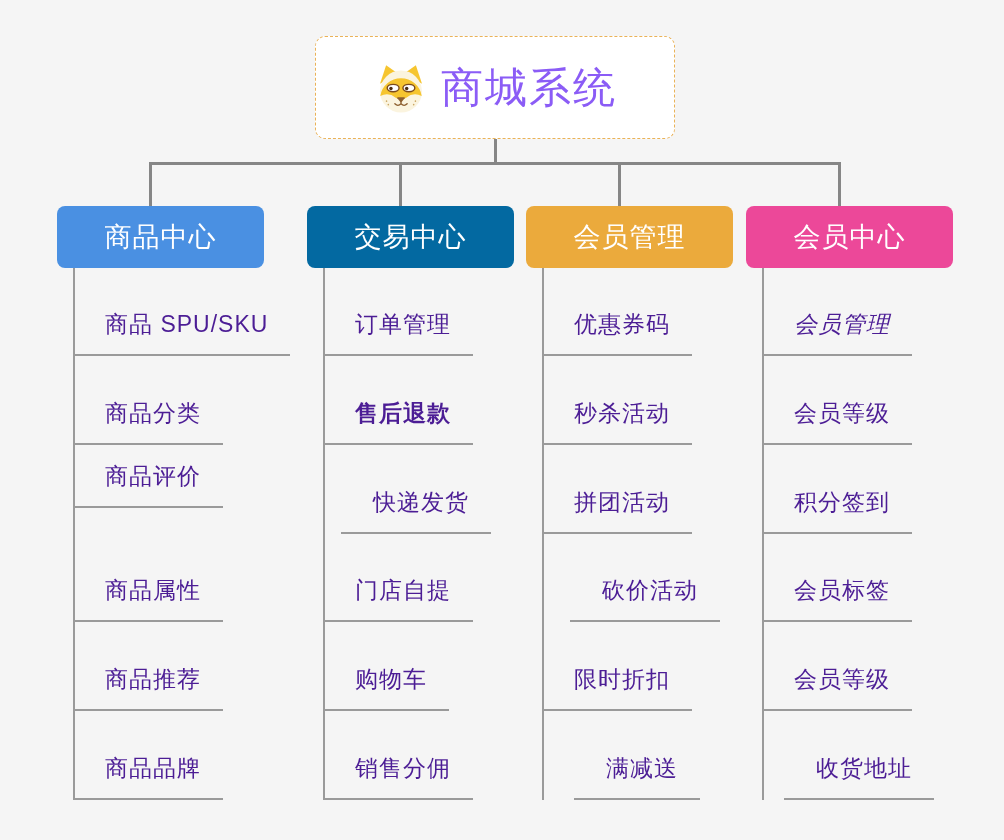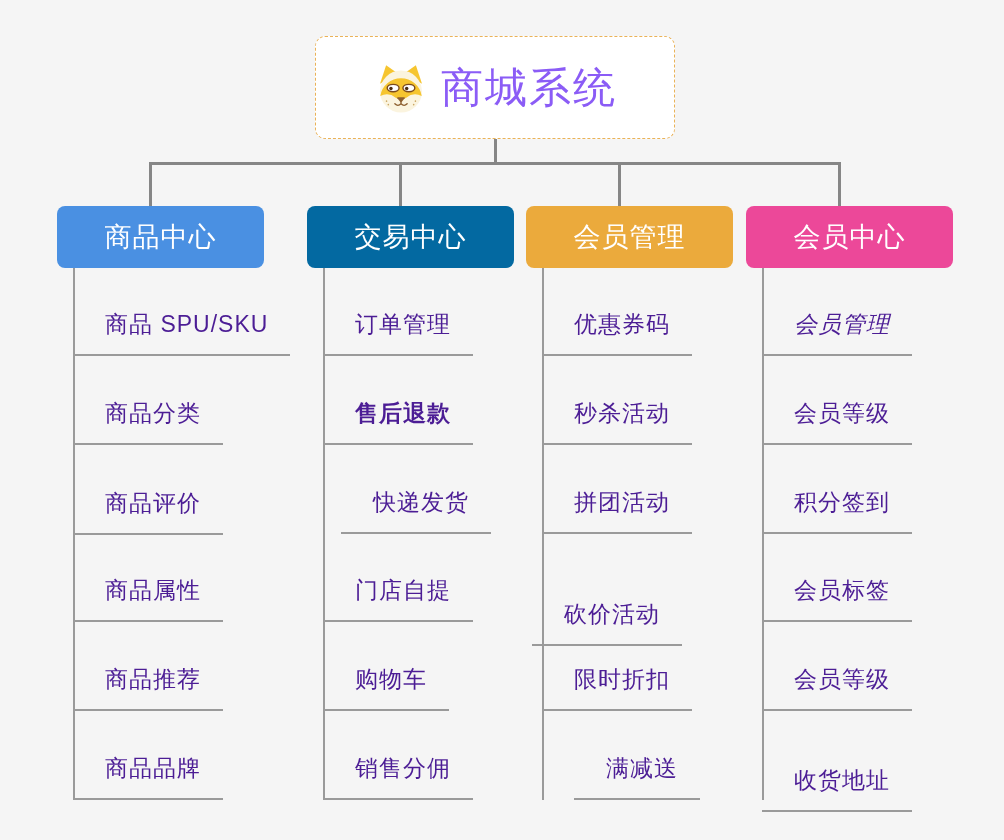--- a/index.html
+++ b/index.html
@@ -60,44 +60,44 @@
     </span>
     <span class="root-title">商城系统</span>
   </div>
 <div class="line" style="left: 493.5px; top: 139px; width: 3px; height: 26px;"></div>
     <div class="line" style="left: 149px; top: 162px; width: 692px; height: 3px;"></div>
     <div class="line" style="left: 149px; top: 162px; width: 3px; height: 44px;"></div>
     <div class="branch-node" style="left: 57px; top: 206px; background: rgb(74, 144, 226);">商品中心</div>
     <div class="trunk" style="left: 73px; top: 268px; height: 532px;"></div>
     <div class="child-item" style="left: 73px; top: 356px;">商品 SPU/SKU</div>
     <div class="child-item" style="left: 73px; top: 444.8px;">商品分类</div>
-    <div class="child-item" style="left: 73px; top: 535px;">商品评价</div>
+    <div class="child-item" style="left: 73px; top: 508px;">商品评价</div>
     <div class="child-item" style="left: 73px; top: 622.4px;">商品属性</div>
     <div class="child-item" style="left: 73px; top: 711.2px;">商品推荐</div>
     <div class="child-item" style="left: 73px; top: 800px;">商品品牌</div>
     <div class="line" style="left: 399px; top: 162px; width: 3px; height: 44px;"></div>
     <div class="branch-node" style="left: 307px; top: 206px; background: #0369a1;">交易中心</div>
     <div class="trunk" style="left: 323px; top: 268px; height: 532px;"></div>
     <div class="child-item" style="left: 323px; top: 356px;">订单管理</div>
     <div class="child-item" style="left: 323px; top: 444.8px; font-weight: bold;">售后退款</div>
     <div class="child-item" style="left: 341px; top: 533.6px;">快递发货</div>
     <div class="child-item" style="left: 323px; top: 622.4px;">门店自提</div>
     <div class="child-item" style="left: 323px; top: 711.2px;">购物车</div>
     <div class="child-item" style="left: 323px; top: 800px;">销售分佣</div>
     <div class="line" style="left: 618px; top: 162px; width: 3px; height: 44px;"></div>
     <div class="branch-node" style="left: 526px; top: 206px; background: rgb(235, 170, 60);">会员管理</div>
     <div class="trunk" style="left: 542px; top: 268px; height: 532px;"></div>
     <div class="child-item" style="left: 542px; top: 356px;">优惠券码</div>
     <div class="child-item" style="left: 542px; top: 444.8px;">秒杀活动</div>
     <div class="child-item" style="left: 542px; top: 533.6px;">拼团活动</div>
-    <div class="child-item" style="left: 532px; top: 622.4px; margin-top: 24px;">砍价活动</div>
+    <div class="child-item" style="left: 570px; top: 622.4px;">砍价活动</div>
     <div class="child-item" style="left: 542px; top: 711.2px;">限时折扣</div>
     <div class="child-item" style="left: 542px; top: 800px; margin-left: 32px;">满减送</div>
     <div class="line" style="left: 838px; top: 162px; width: 3px; height: 44px;"></div>
     <div class="branch-node" style="left: 746px; top: 206px; background: #ec4899;">会员中心</div>
     <div class="trunk" style="left: 762px; top: 268px; height: 532px;"></div>
     <div class="child-item" style="left: 762px; top: 356px; font-style: italic;">会员管理</div>
     <div class="child-item" style="left: 762px; top: 444.8px;">会员等级</div>
     <div class="child-item" style="left: 762px; top: 533.6px;">积分签到</div>
     <div class="child-item" style="left: 762px; top: 622.4px;">会员标签</div>
     <div class="child-item" style="left: 762px; top: 711.2px;">会员等级</div>
-    <div class="child-item" style="left: 762px; top: 800px; margin-top: 12px;">收货地址</div>
+    <div class="child-item" style="left: 784px; top: 800px;">收货地址</div>
   </div>
 
 </body></html>

